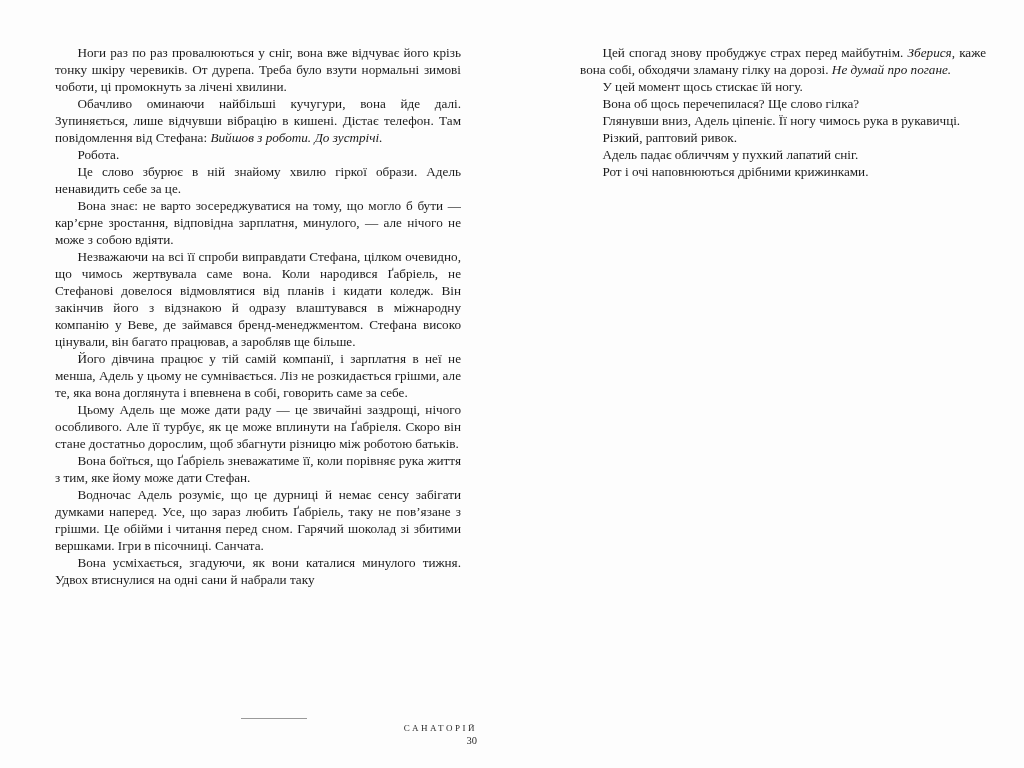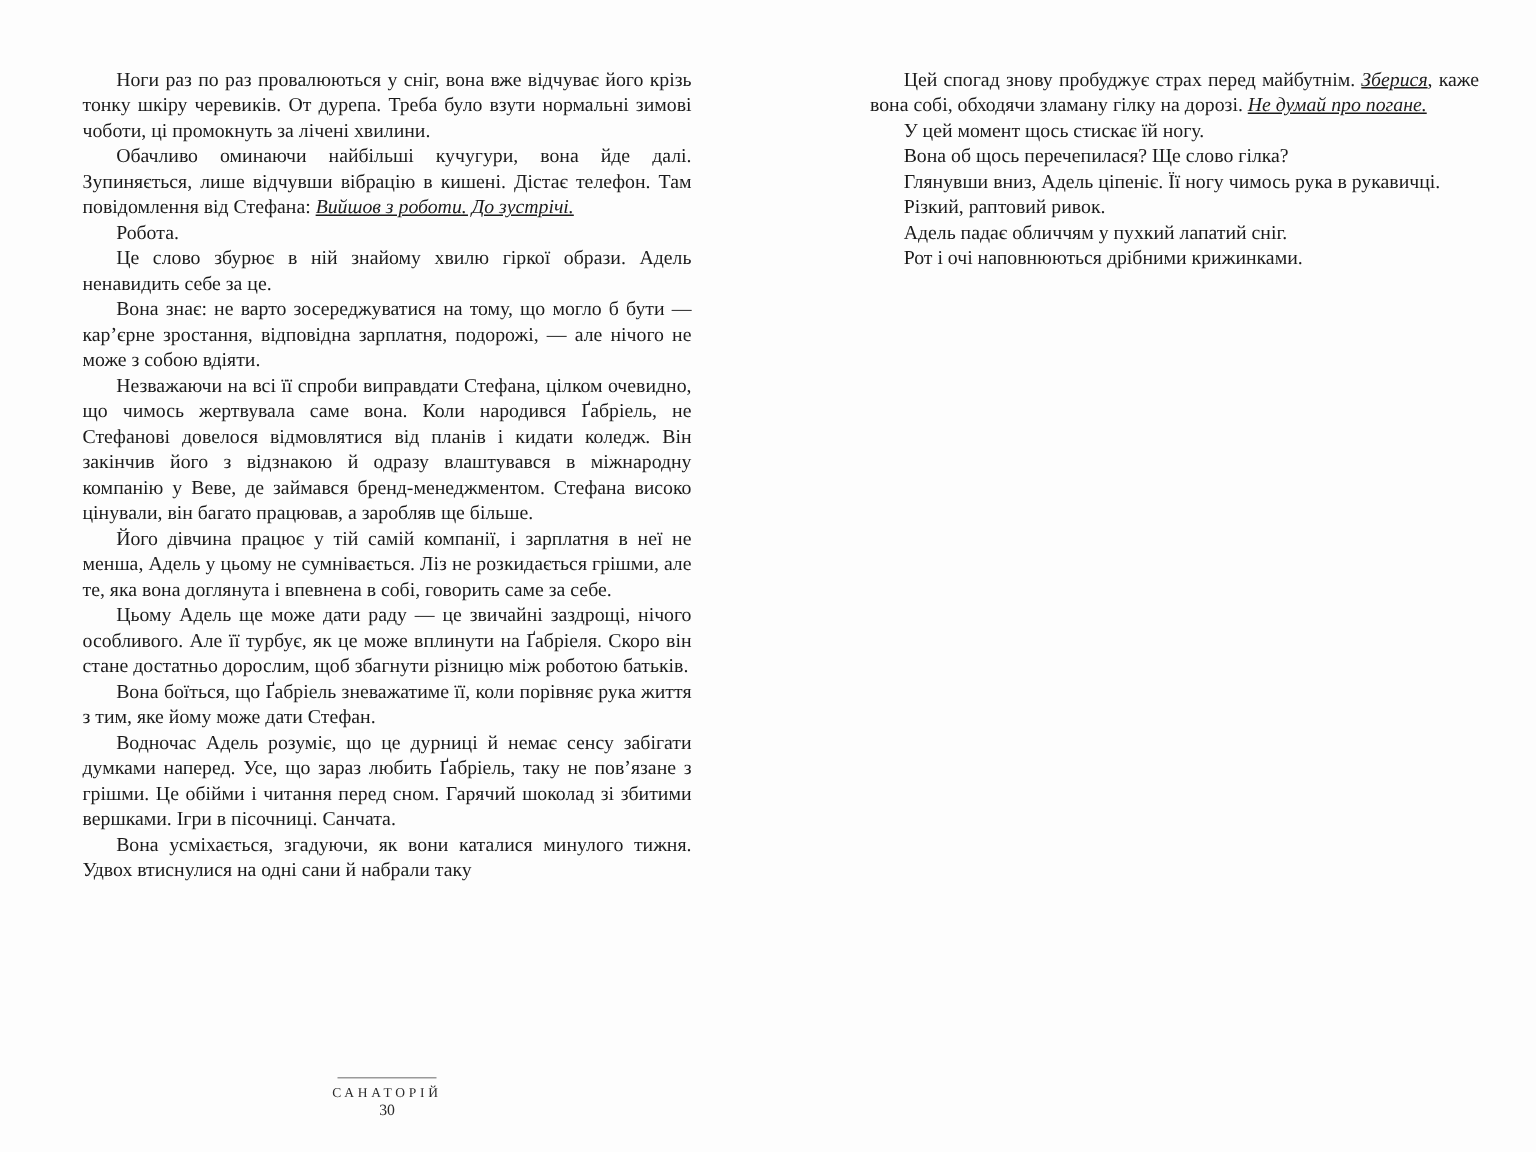--- a/index.html
+++ b/index.html
@@ -27,28 +27,27 @@
   }
   .text-column.left  { left: 55px; }
   .text-column.right { left: 580px; }
   .text-column p {
     text-indent: 1.7em;
     margin: 0;
   }
   .text-column p.no-indent { text-indent: 0; }
   .text-column em {
     font-style: italic;
-    text-decoration: underline;
   }
   .footer {
     position: absolute;
-    left: 55px;
+    left: 71px;
     width: 406px;
     top: 718px;
-    text-align: center;
+    text-align: right;
   }
   .footer-rule {
     width: 66px;
     height: 1px;
     background: #9a9a9a;
     margin: 0 auto 4px auto;
   }
   .footer-title {
     font-size: 9px;
     letter-spacing: 2.5px;
@@ -66,21 +65,21 @@
 </head>
 <body>
 
 <div class="page-spread">
 
   <div class="text-column left">
       <p><span>Ноги раз по раз провалюються у сніг, вона вже відчуває його крізь тонку шкіру черевиків. От дурепа. Треба було взути нормальні зимові чоботи, ці промокнуть за лічені хвилини.</span></p>
       <p><span>Обачливо оминаючи найбільші кучугури, вона йде далі. Зупиняється, лише відчувши вібрацію в кишені. Дістає телефон. Там повідомлення від Стефана: </span><em>Вийшов з роботи. До зустрічі.</em></p>
       <p><span>Робота.</span></p>
       <p><span>Це слово збурює в ній знайому хвилю гіркої образи. Адель ненавидить себе за це.</span></p>
-      <p><span>Вона знає: не варто зосереджуватися на тому, що могло б бути — карʼєрне зростання, відповідна зарплатня, подорожі, — але нічого не може з собою вдіяти.</span></p>
+      <p><span>Вона знає: не варто зосереджуватися на тому, що могло б бути — карʼєрне зростання, відповідна зарплатня, минулого, — але нічого не може з собою вдіяти.</span></p>
       <p><span>Незважаючи на всі її спроби виправдати Стефана, цілком очевидно, що чимось жертвувала саме вона. Коли народився Ґабріель, не Стефанові довелося відмовлятися від планів і кидати коледж. Він закінчив його з відзнакою й одразу влаштувався в міжнародну компанію у Веве, де займався бренд-менеджментом. Стефана високо цінували, він багато працював, а заробляв ще більше.</span></p>
       <p><span>Його дівчина працює у тій самій компанії, і зарплатня в неї не менша, Адель у цьому не сумнівається. Ліз не розкидається грішми, але те, яка вона доглянута і впевнена в собі, говорить саме за себе.</span></p>
       <p><span>Цьому Адель ще може дати раду — це звичайні заздрощі, нічого особливого. Але її турбує, як це може вплинути на Ґабріеля. Скоро він стане достатньо дорослим, щоб збагнути різницю між роботою батьків.</span></p>
       <p><span>Вона боїться, що Ґабріель зневажатиме її, коли порівняє рука життя з тим, яке йому може дати Стефан.</span></p>
       <p><span>Водночас Адель розуміє, що це дурниці й немає сенсу забігати думками наперед. Усе, що зараз любить Ґабріель, таку не повʼязане з грішми. Це обійми і читання перед сном. Гарячий шоколад зі збитими вершками. Ігри в пісочниці. Санчата.</span></p>
       <p><span>Вона усміхається, згадуючи, як вони каталися минулого тижня. Удвох втиснулися на одні сани й набрали таку</span></p>
     </div>
 
   <div class="text-column right">
       <p><span>Цей спогад знову пробуджує страх перед майбутнім. </span><em>Зберися</em><span>, каже вона собі, обходячи зламану гілку на дорозі. </span><em>Не думай про погане.</em></p>

